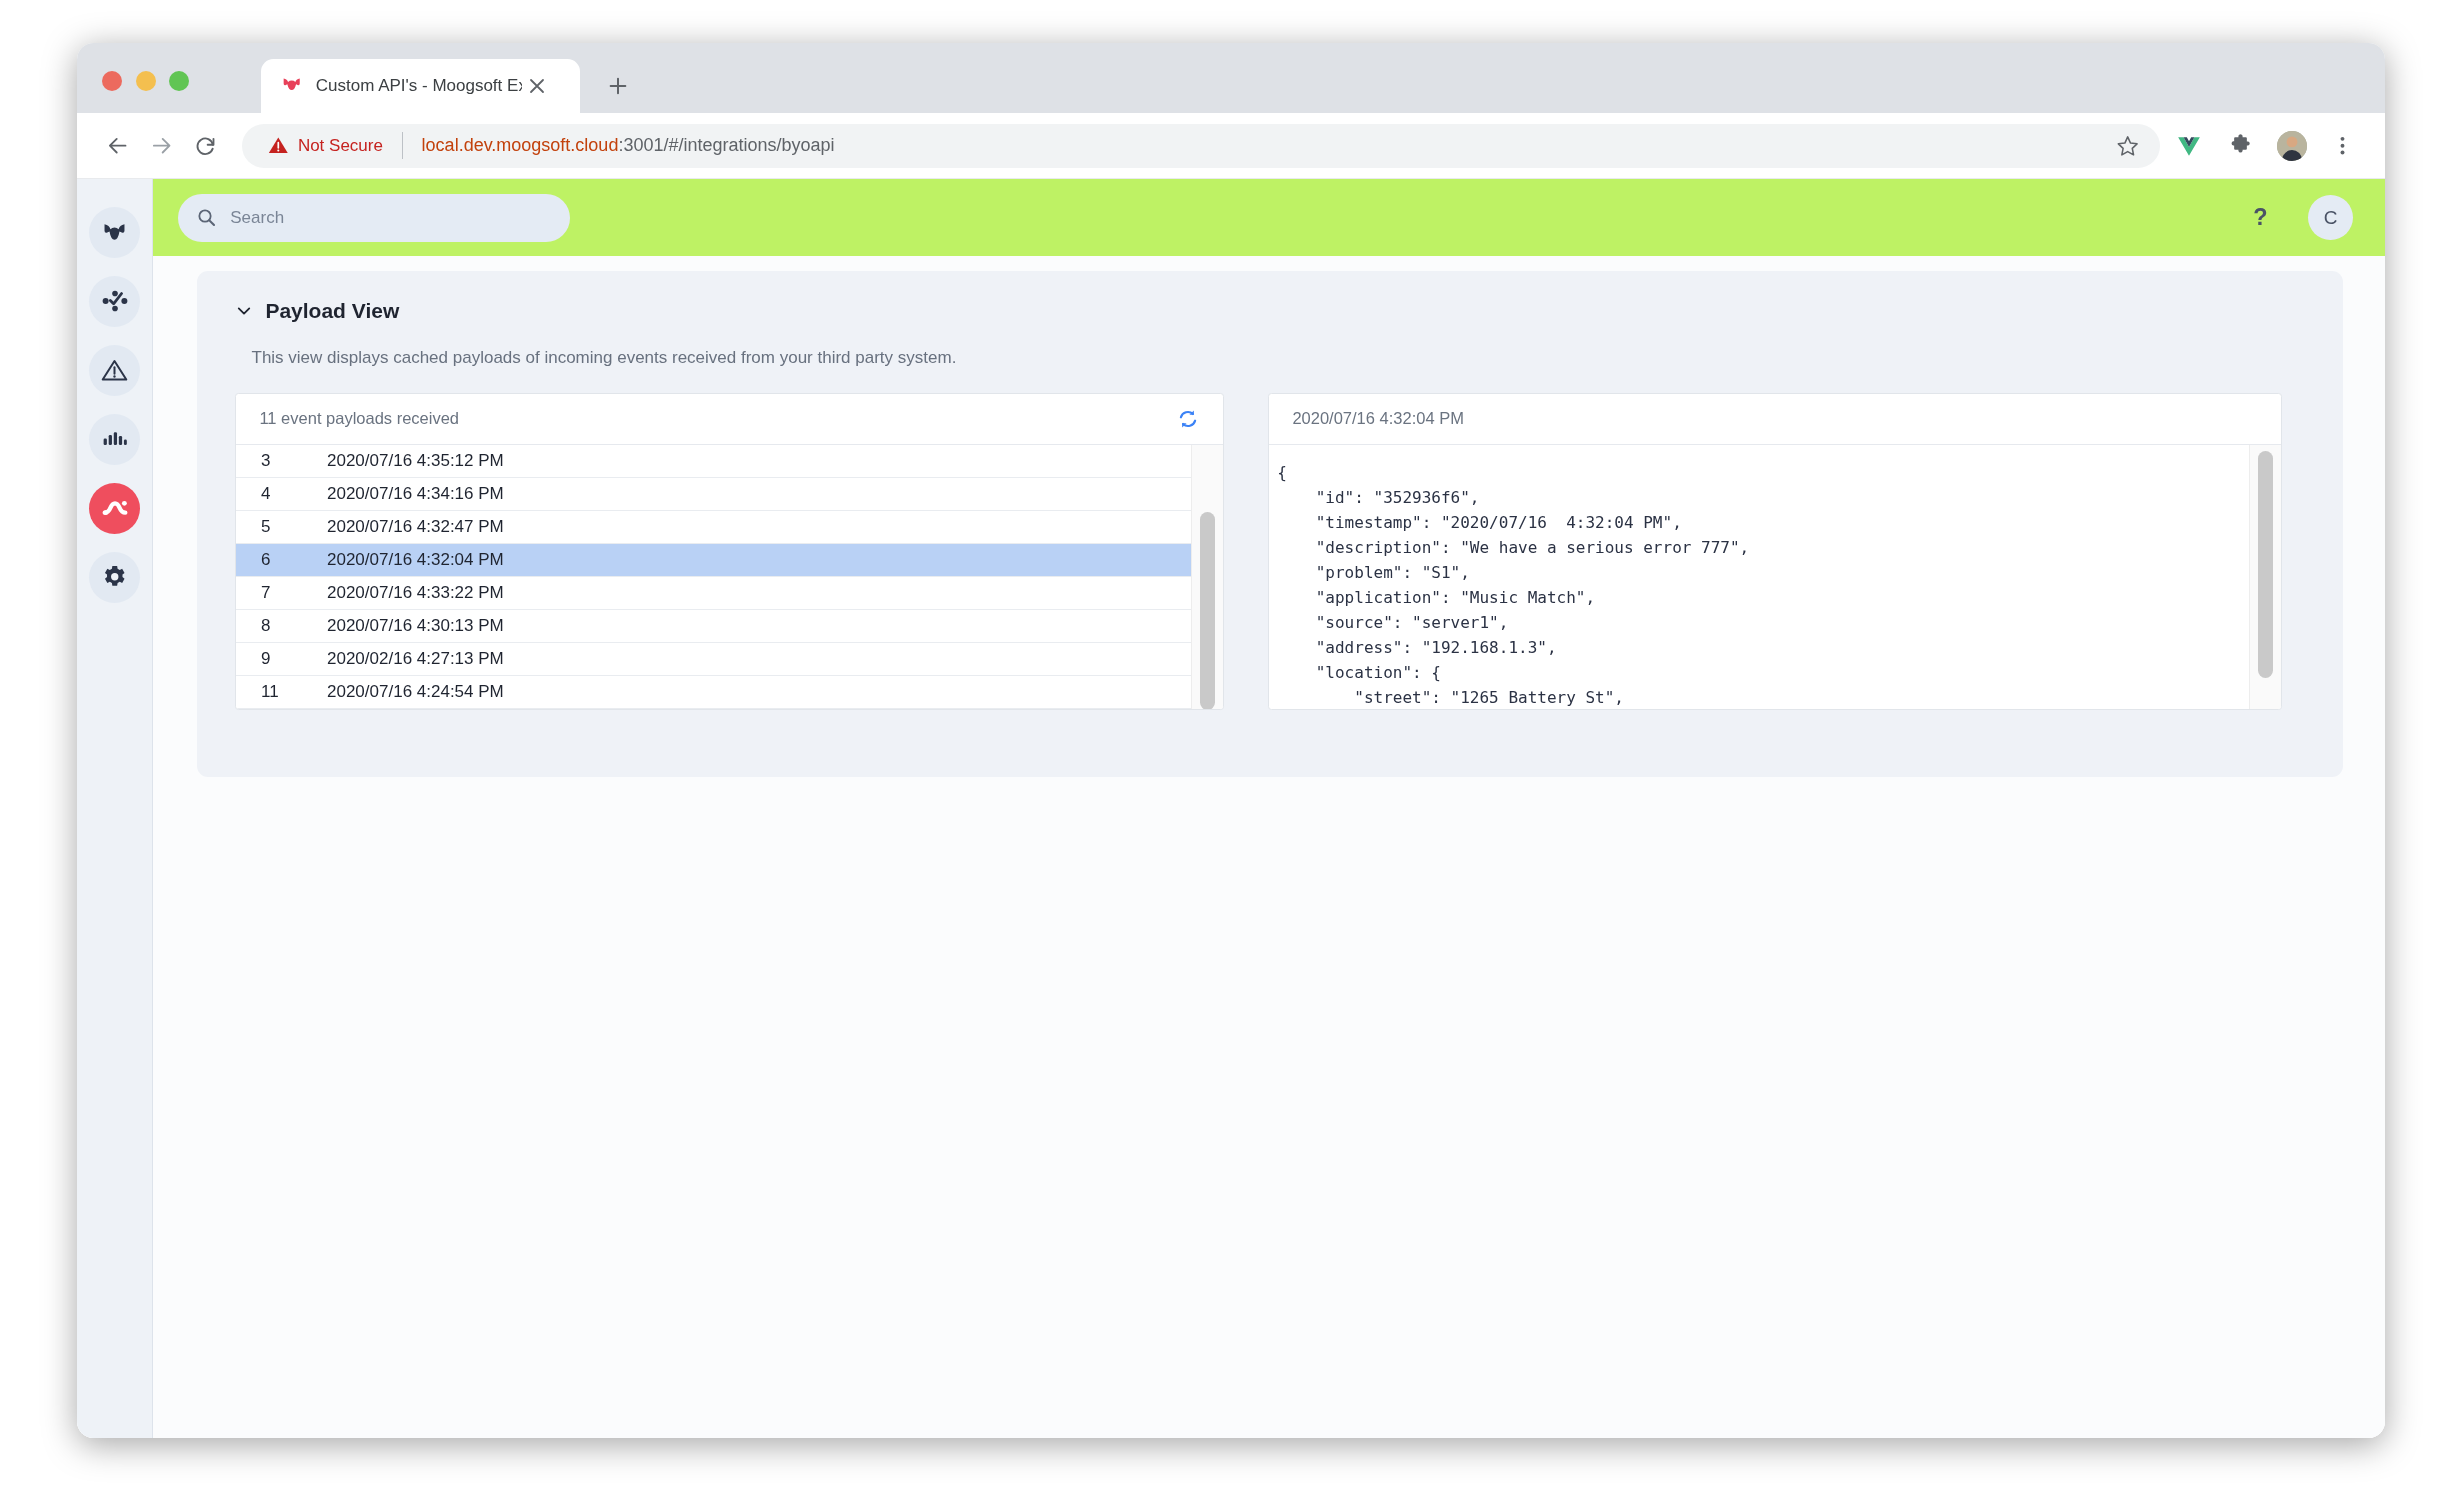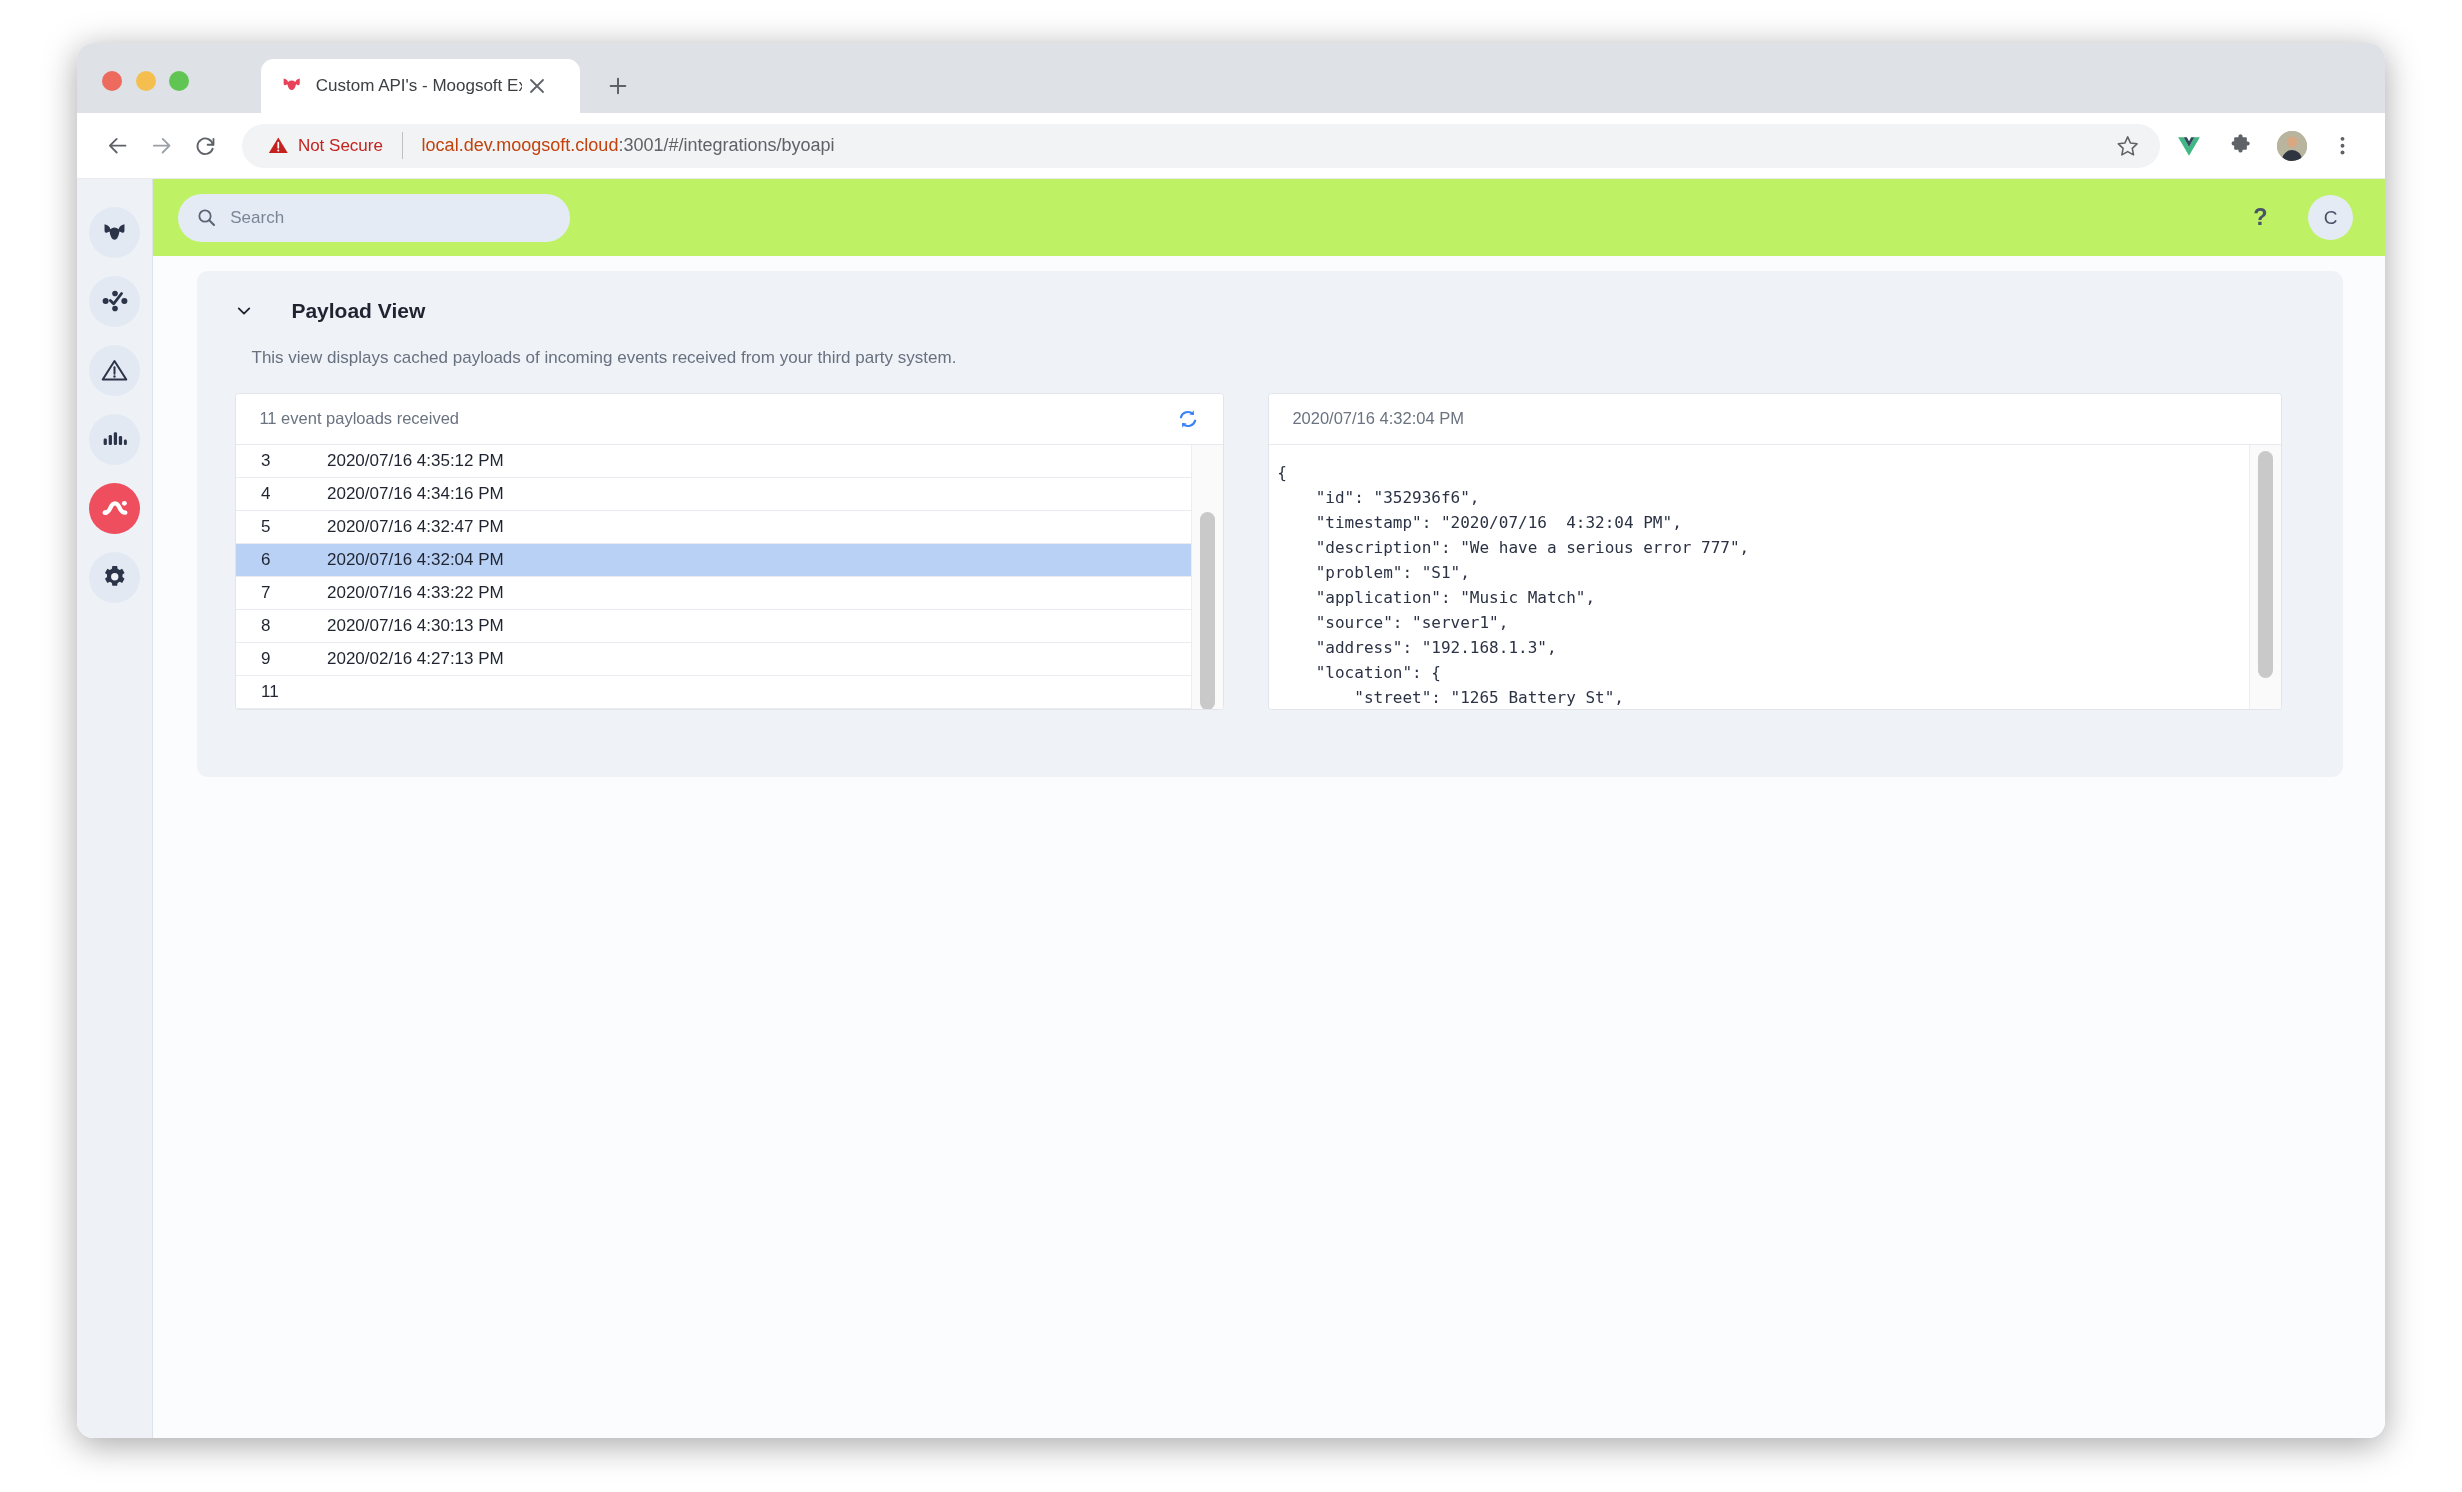--- a/index.html
+++ b/index.html
@@ -237,21 +237,20 @@
   }
   #card-header {
     display: flex;
     align-items: center;
     gap: 12.4px;
   }
   #payload-title {
     font-size: 21px;
     font-weight: bold;
     color: #1f2430;
-    margin-left: 26px;
   }
   #payload-subtitle {
     font-size: 17px;
     color: #68717f;
     margin: 25px 0 0 16.5px;
   }
 
   #panels {
     display: flex;
     gap: 44px;
@@ -594,20 +593,21 @@
                     <div class="event-row">
                       <span class="ev-idx">8</span>
                       <span class="ev-ts">2020/07/16 4:30:13 PM</span>
                     </div>
                     <div class="event-row">
                       <span class="ev-idx">9</span>
                       <span class="ev-ts">2020/02/16 4:27:13 PM</span>
                     </div>
                     <div class="event-row">
                       <span class="ev-idx">11</span>
+                      <span class="ev-ts">2020/07/16 4:24:54 PM</span>
                     </div>
                     <div class="event-row"></div>
                   </div>
                 <div id="list-scroll-track">
                   <div id="list-scroll-thumb"></div>
                 </div>
               </div>
             </div>
 
             <div id="json-panel">

